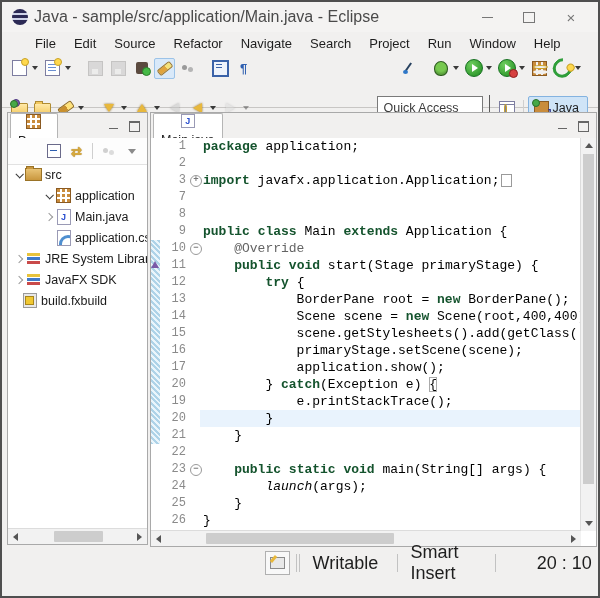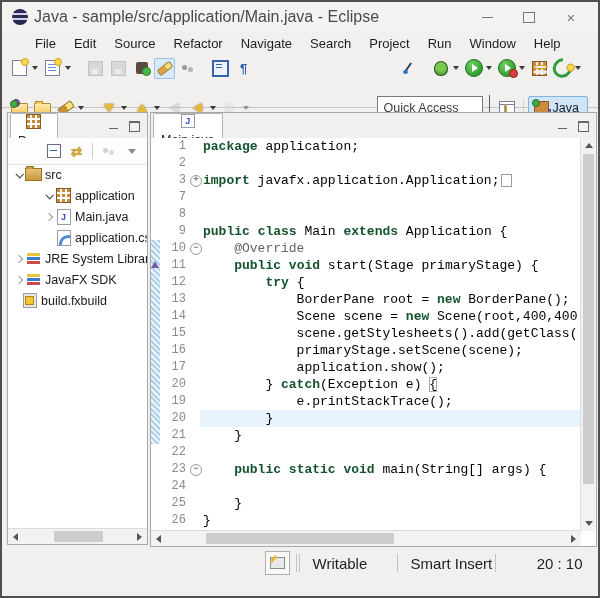--- a/index.html
+++ b/index.html
@@ -146,21 +146,21 @@
   .tok-bx{outline:1px solid #aaa;outline-offset:-1px;}
   .cbox{display:inline-block;width:9px;height:11px;border:1px solid #9a9a9a;vertical-align:middle;margin-left:2px;}
 
   
   .ed-vscroll{position:absolute;top:25px;right:0;width:15px;bottom:15px;background:#f2f2f2;border-left:1px solid #dcdcdc;}
   .ed-vscroll .scr-btn{position:absolute;left:0;}
   .ed-vthumb{position:absolute;left:2px;right:2px;top:16px;height:330px;background:#cdcdcd;}
   .ed-hscroll{position:absolute;left:0;right:15px;bottom:0;height:15px;background:#f2f2f2;border-top:1px solid #dcdcdc;display:flex;align-items:center;}
 
   
-  .statusbar{position:absolute;left:0;right:0;top:548px;height:26px;display:flex;align-items:center;font-size:15px;color:#1e1e1e;}
+  .statusbar{position:absolute;left:0;right:0;top:548px;height:26px;display:flex;align-items:center;font-size:18px;color:#1e1e1e;}
   .st-icon{width:26px;height:22px;border:1px solid #b0b0b0;background:#f8f8f8;display:flex;align-items:center;justify-content:center;margin-left:263px;}
   .g-editpen{width:13px;height:10px;border:1px solid #8a8a8a;background:#e8e8e8;position:relative;}
   .g-editpen::before{content:"";position:absolute;left:1px;top:-3px;width:3px;height:8px;background:#e8b83c;transform:rotate(40deg);}
   .st-sep{width:1px;height:18px;background:#c2c2c2;margin:0 1px;}
   .st-item{width:95px;padding-left:12px;}
   .st-item.pos{width:70px;margin-left:28px;}
 </style>
 </head>
 <body>
 
@@ -429,21 +429,21 @@
         <div class="line"><span class="ann hatch"></span><span class="num">14</span><span class="foldc"></span><span class="codetext"><span class="tok-d">            Scene scene = </span><span class="tok-k">new</span><span class="tok-d"> Scene(root,400,400);</span></span></div>
         <div class="line"><span class="ann hatch"></span><span class="num">15</span><span class="foldc"></span><span class="codetext"><span class="tok-d">            scene.getStylesheets().add(getClass(</span></span></div>
         <div class="line"><span class="ann hatch"></span><span class="num">16</span><span class="foldc"></span><span class="codetext"><span class="tok-d">            primaryStage.setScene(scene);</span></span></div>
         <div class="line"><span class="ann hatch"></span><span class="num">17</span><span class="foldc"></span><span class="codetext"><span class="tok-d">            application.show();</span></span></div>
         <div class="line"><span class="ann hatch"></span><span class="num">20</span><span class="foldc"></span><span class="codetext"><span class="tok-d">        } </span><span class="tok-k">catch</span><span class="tok-d">(Exception e) </span><span class="tok-bx">{</span></span></div>
         <div class="line"><span class="ann hatch"></span><span class="num">19</span><span class="foldc"></span><span class="codetext"><span class="tok-d">            e.printStackTrace();</span></span></div>
         <div class="line current"><span class="ann hatch"></span><span class="num">20</span><span class="foldc"></span><span class="codetext"><span class="tok-d">        }</span></span></div>
         <div class="line"><span class="ann hatch"></span><span class="num">21</span><span class="foldc"></span><span class="codetext"><span class="tok-d">    }</span></span></div>
         <div class="line"><span class="ann"></span><span class="num">22</span><span class="foldc"></span><span class="codetext"></span></div>
         <div class="line"><span class="ann"></span><span class="num">23</span><span class="foldc"><span class="foldmark">−</span></span><span class="codetext"><span class="tok-d">    </span><span class="tok-k">public</span><span class="tok-d"> </span><span class="tok-k">static</span><span class="tok-d"> </span><span class="tok-k">void</span><span class="tok-d"> main(String[] args) {</span></span></div>
-        <div class="line"><span class="ann"></span><span class="num">24</span><span class="foldc"></span></div>
+        <div class="line"><span class="ann"></span><span class="num">24</span><span class="foldc"></span><span class="codetext"><span class="tok-d">        </span><span class="tok-i">launch</span><span class="tok-d">(args);</span></span></div>
         <div class="line"><span class="ann"></span><span class="num">25</span><span class="foldc"></span><span class="codetext"><span class="tok-d">    }</span></span></div>
         <div class="line"><span class="ann"></span><span class="num">26</span><span class="foldc"></span><span class="codetext"><span class="tok-d">}</span></span></div>
       </div>
 
     <div class="ed-vscroll">
       <span class="scr-btn" style="top:0">
           <span class="tri-u"></span>
         </span>
       <span class="ed-vthumb"></span>
       <span class="scr-btn" style="bottom:0">

